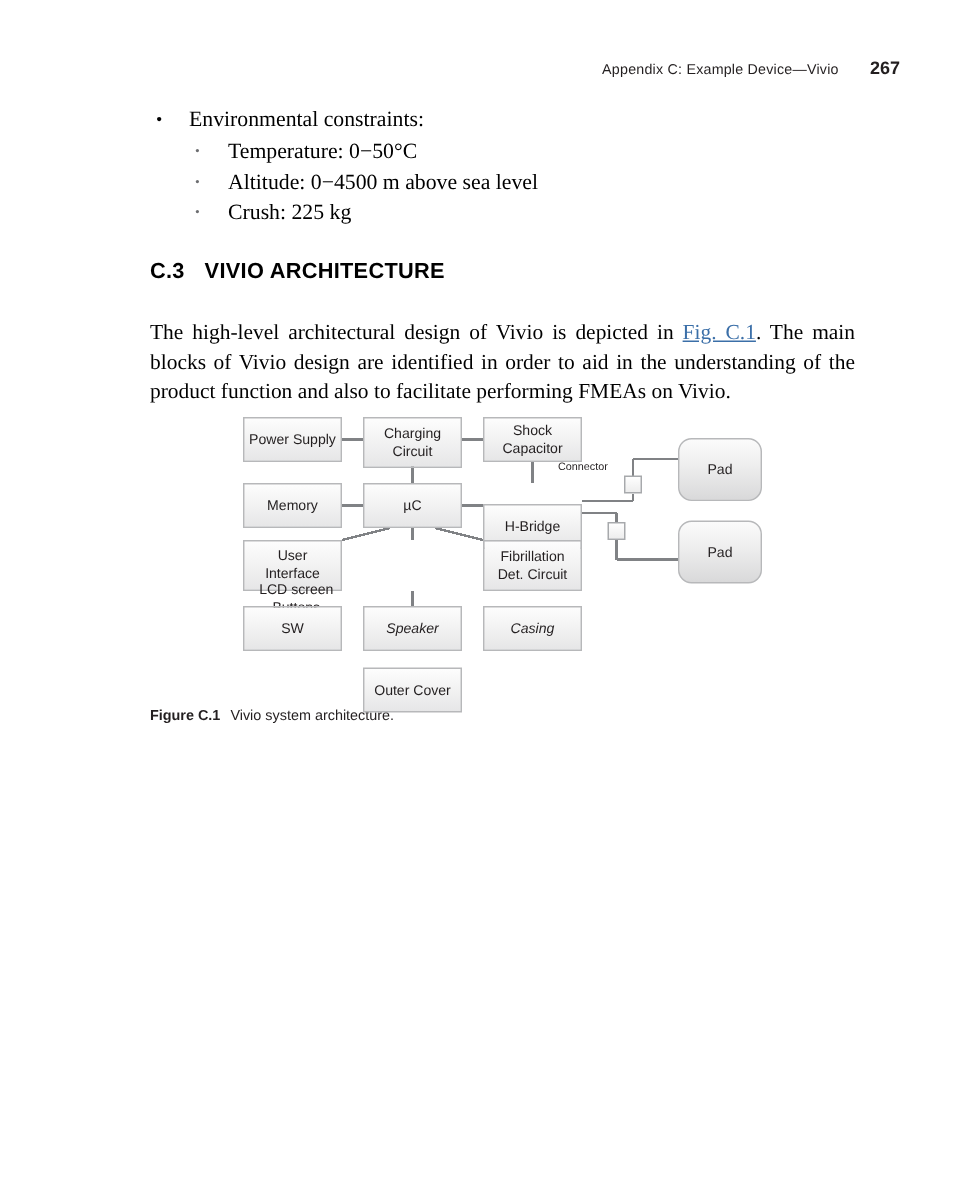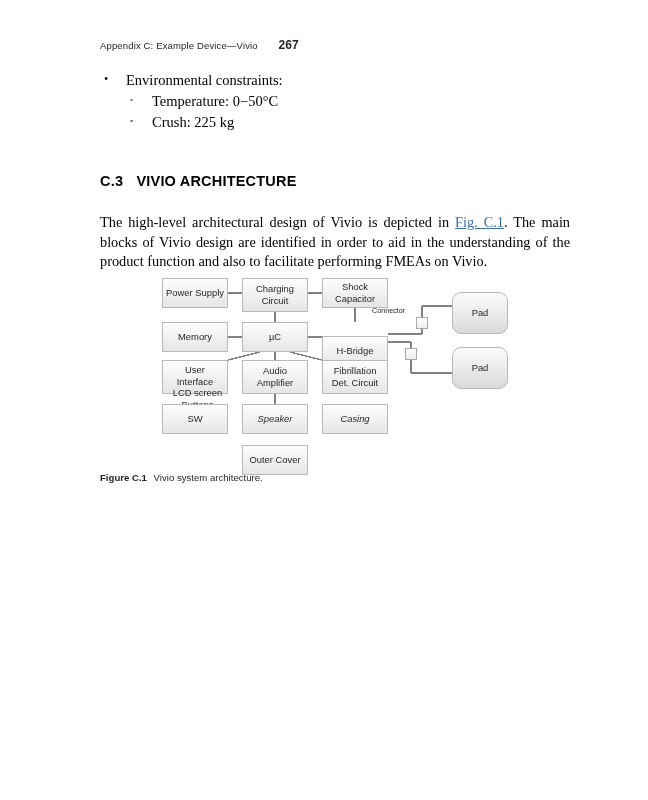--- a/index.html
+++ b/index.html
@@ -16,20 +16,21 @@
     overflow: hidden;
   }
 
   
   .running-head {
     position: absolute;
     top: 38px;
     left: 100px;
     width: 500px;
     height: 16px;
+    text-align: right;
     font-family: "Liberation Sans", sans-serif;
     font-size: 9.5px;
     letter-spacing: 0.15px;
     color: #231f20;
     white-space: nowrap;
   }
   .running-head .rh-title { }
   .running-head .rh-page {
     font-weight: bold;
     font-size: 12px;
@@ -190,20 +191,21 @@
   <p class="bullet-l1">
     <span class="b-mark">•</span>
     <span>Environmental constraints:</span>
   </p>
   <p class="bullet-l2">
     <span class="b-mark">•</span>
     <span>Temperature: 0−50°C</span>
   </p>
   <p class="bullet-l2">
     <span class="b-mark">•</span>
+    <span>Altitude: 0−4500 m above sea level</span>
   </p>
   <p class="bullet-l2">
     <span class="b-mark">•</span>
     <span>Crush: 225 kg</span>
   </p>
 </div>
 
 <div class="section-heading">
   <span class="sh-num">C.3</span>
   <span>VIVIO ARCHITECTURE</span>
@@ -261,24 +263,20 @@
 
   <div class="node" style="left:62px;  top:54px;  width:66px; height:30px;">Memory</div>
   <div class="node" style="left:142px; top:54px;  width:66px; height:30px;">µC</div>
   <div class="node" style="left:222px; top:68px;  width:66px; height:30px;">H-Bridge</div>
 
   <div class="node ui" style="left:62px; top:92px; width:66px; height:34px;">
     <span>User Interface</span>
     <span class="ui-sub">LCD screen</span>
     <span class="ui-sub">Buttons</span>
   </div>
-  <div class="node" style="left:142px; top:92px; width:66px; height:34px;">
-    <span style="white-space:pre-line;">Audio
-Amplifier</span>
-  </div>
   <div class="node" style="left:222px; top:92px; width:66px; height:34px;">
     <span style="white-space:pre-line;">Fibrillation
 Det. Circuit</span>
   </div>
 
   <div class="node" style="left:62px;  top:136px; width:66px; height:30px;">SW</div>
   <div class="node" style="left:142px; top:136px; width:66px; height:30px;font-style:italic;">Speaker</div>
   <div class="node" style="left:222px; top:136px; width:66px; height:30px;font-style:italic;">Casing</div>
 
   <div class="node" style="left:142px; top:177px; width:66px; height:30px;">Outer Cover</div>

